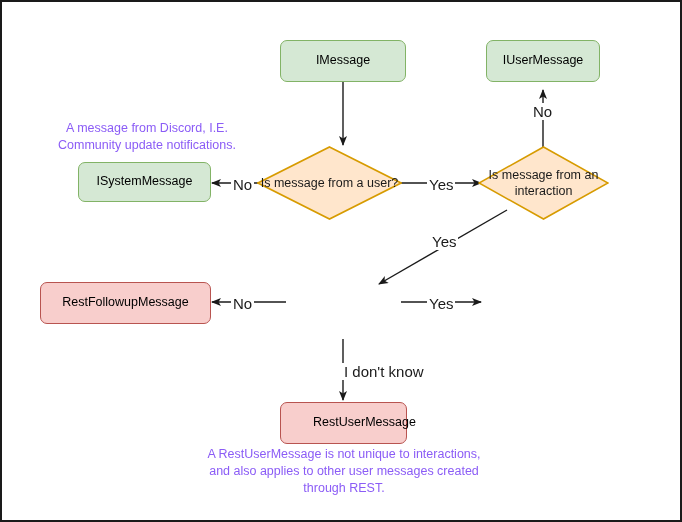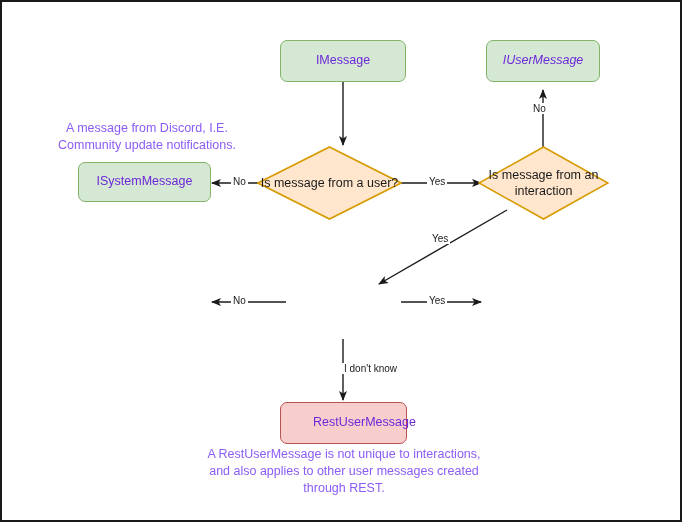--- a/index.html
+++ b/index.html
@@ -26,21 +26,21 @@
     pointer-events: none;
   }
   .node {
     position: absolute;
     box-sizing: border-box;
     display: flex;
     align-items: center;
     justify-content: center;
     text-align: center;
     font-size: 12.5px;
-    color: #6d28d9;
+    color: #000000;
     line-height: 1.25;
     z-index: 3;
   }
   .rect {
     border-radius: 7px;
     border: 1px solid;
   }
   .green {
     background: #d5e8d4;
     border-color: #82b366;
@@ -78,21 +78,21 @@
     position: absolute;
     text-align: center;
     font-size: 12.5px;
     color: #8b5cf6;
     line-height: 1.35;
     z-index: 3;
     white-space: pre-line;
   }
   .edge-label {
     position: absolute;
-    font-size: 10px;
+    font-size: 15px;
     color: #1a1a1a;
     background: #ffffff;
     padding: 0 2px;
     z-index: 4;
     white-space: nowrap;
   }
 </style>
 </head>
 <body>
 
@@ -121,21 +121,21 @@
       <line x1="399" y1="300" x2="479" y2="300" marker-end="url(#arrow)"></line>
        RestUserMessage --&gt;
       <line x1="341" y1="337" x2="341" y2="398" marker-end="url(#arrow)"></line>
     </g>
   </svg>
 
   <div class="node rect green" style="left:278px; top:38px; width:126px; height:42px;">
     <span>IMessage</span>
   </div>
 
-  <div class="node rect green" style="left:484px; top:38px; width:114px; height:42px;font-style:italic;">
+  <div class="node rect green" style="left:484px; top:38px; width:114px; height:42px;">
     <span>IUserMessage</span>
   </div>
 
   <div class="node rect green" style="left:76px; top:160px; width:133px; height:40px;">
     <span>ISystemMessage</span>
   </div>
 
   <div class="diamond-wrap" style="left:255px; top:144px; width:145px; height:74px;">
     <svg class="diamond-shape" viewBox="0 0 145 74" preserveAspectRatio="none">
       <polygon points="72.5,1 144,37 72.5,73 1,37" fill="#ffe6cc" stroke="#d79b00" stroke-width="1.6"></polygon>
@@ -144,20 +144,23 @@
   </div>
 
   <div class="diamond-wrap" style="left:476px; top:144px; width:131px; height:74px;">
     <svg class="diamond-shape" viewBox="0 0 131 74" preserveAspectRatio="none">
       <polygon points="65.5,1 130,37 65.5,73 1,37" fill="#ffe6cc" stroke="#d79b00" stroke-width="1.6"></polygon>
     </svg>
     <div class="diamond-label">Is message from an interaction</div>
   </div>
 
 
+  <div class="node rect red" style="left:38px; top:280px; width:171px; height:42px;">
+    <span>RestFollowupMessage</span>
+  </div>
 
 
   <div class="node rect red" style="left:278px; top:400px; width:127px; height:42px;padding-left:42px;">
     <span>RestUserMessage</span>
   </div>
 
   <div class="edge-label" style="left:229px; top:174px;">No</div>
 
   <div class="edge-label" style="left:425px; top:174px;">Yes</div>
 

